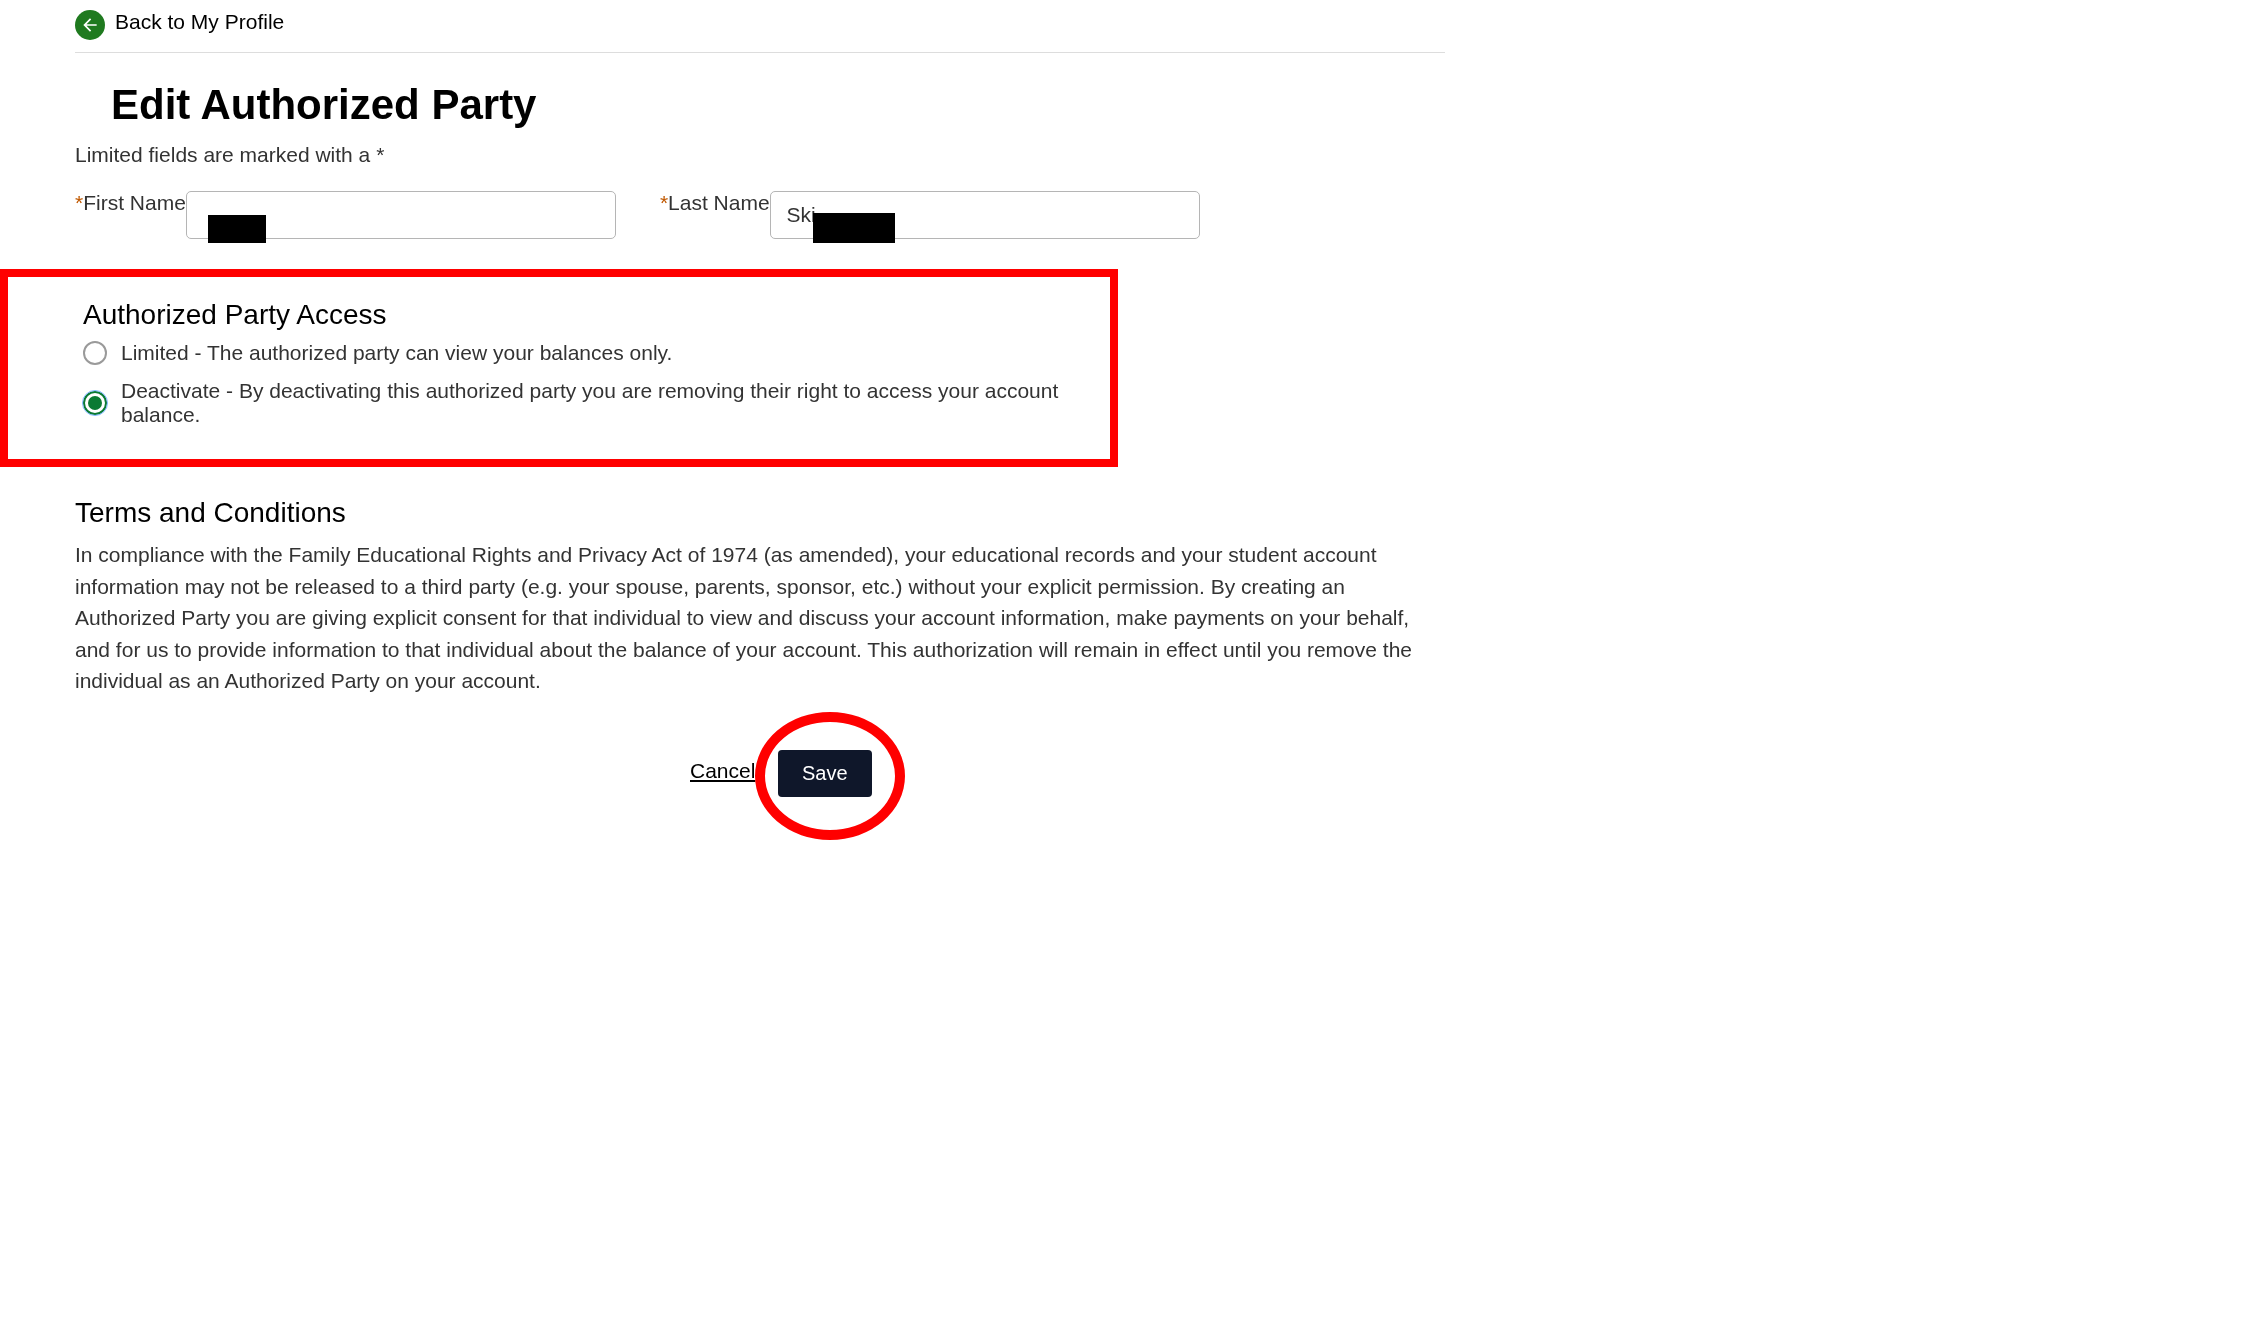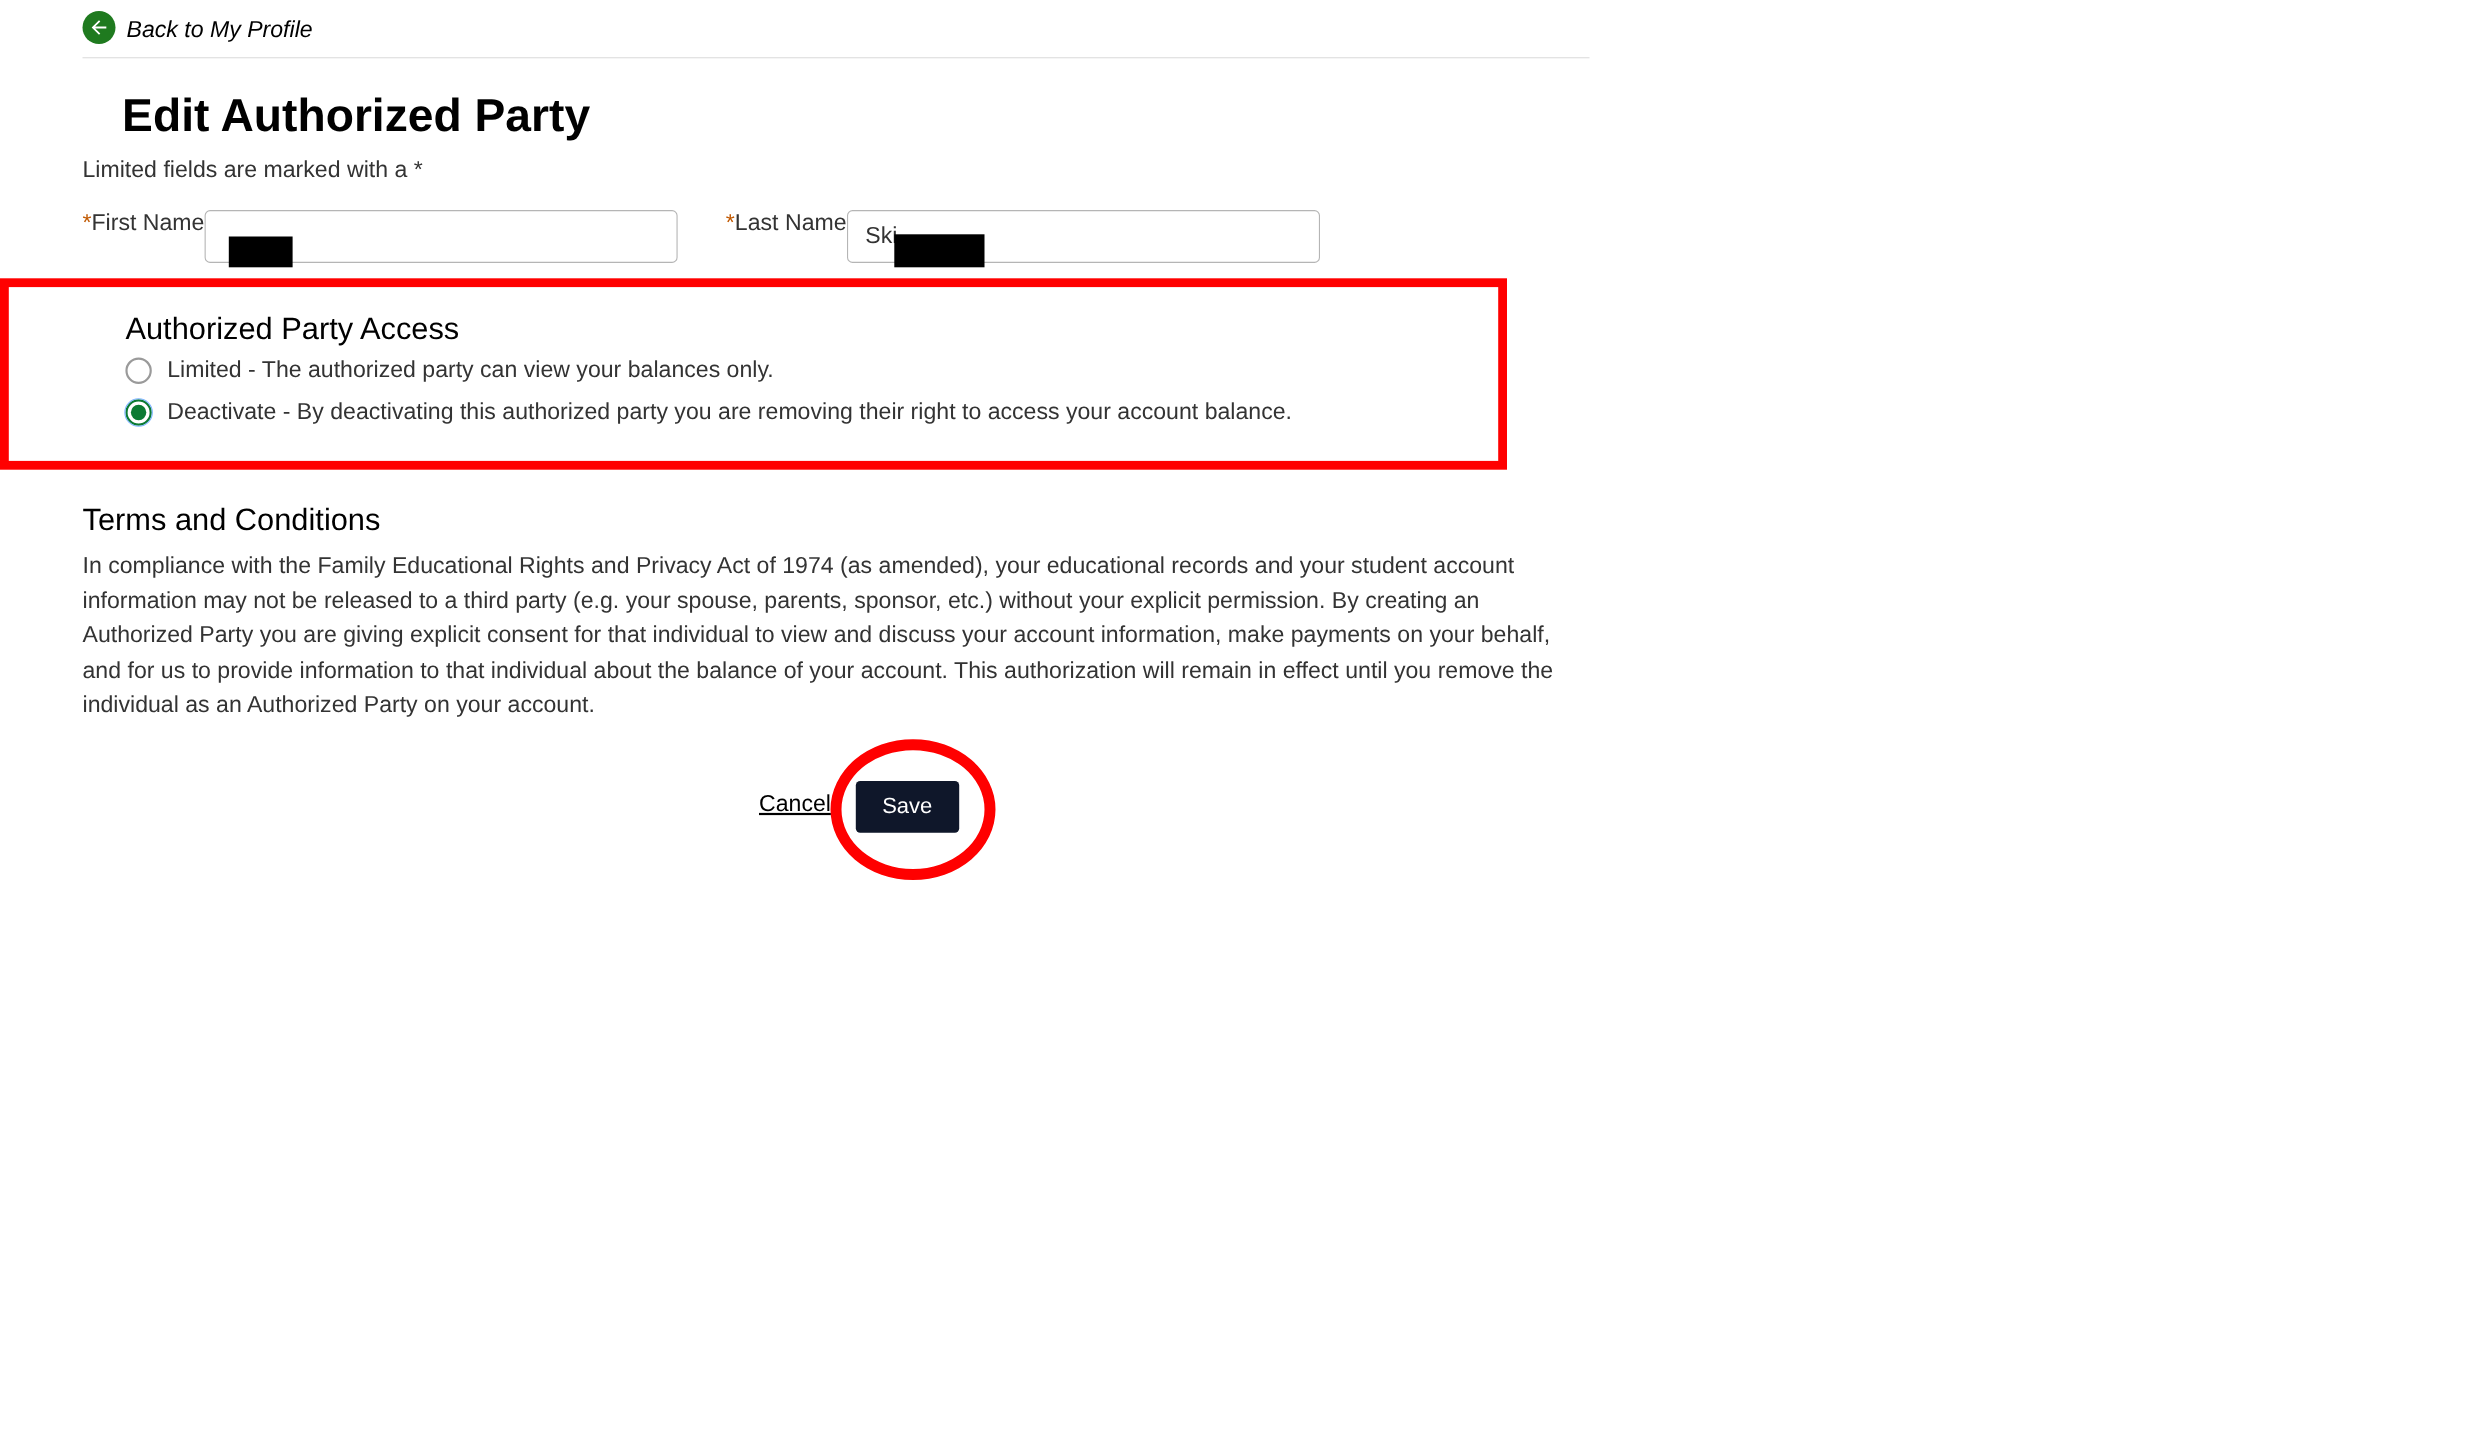--- a/index.html
+++ b/index.html
@@ -12,24 +12,23 @@
       background: #ffffff;
       color: #333333;
       padding: 10px 0 40px 0;
     }
     .container {
       width: 1400px;
       margin-left: 75px;
     }
     .back-link {
       display: flex;
-      align-items: flex-end;
+      align-items: flex-start;
       padding-bottom: 12px;
       cursor: pointer;
-      font-style: italic;
     }
     .back-icon {
       width: 30px;
       height: 30px;
       background: #1f7a1f;
       border-radius: 50%;
       display: flex;
       align-items: center;
       justify-content: center;
       margin-right: 10px;
@@ -104,23 +103,23 @@
     }
     .redact-last {
       top: 22px;
       left: 43px;
       width: 82px;
       height: 30px;
     }
     .highlight-box {
       border: 8px solid #ff0000;
       margin-left: -75px;
-      margin-top: 14px;
-      padding: 22px 0 18px 106px;
-      width: 1370px;
+      margin-top: 30px;
+      padding: 22px 0 18px 75px;
+      width: 1118px;
     }
     h2.section-title {
       font-size: 28px;
       font-weight: 400;
       color: #000000;
       margin-bottom: 10px;
     }
     .radio-row {
       display: flex;
       align-items: center;

